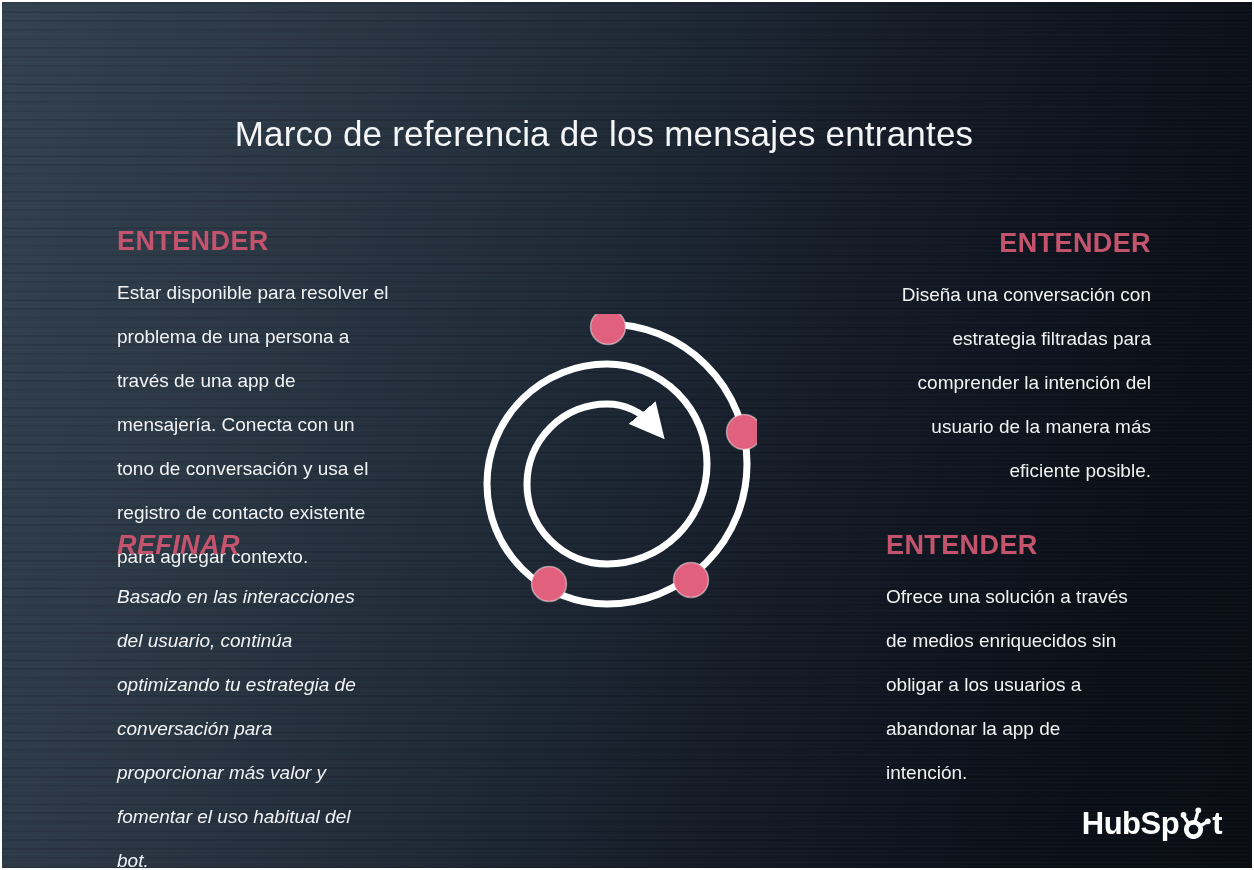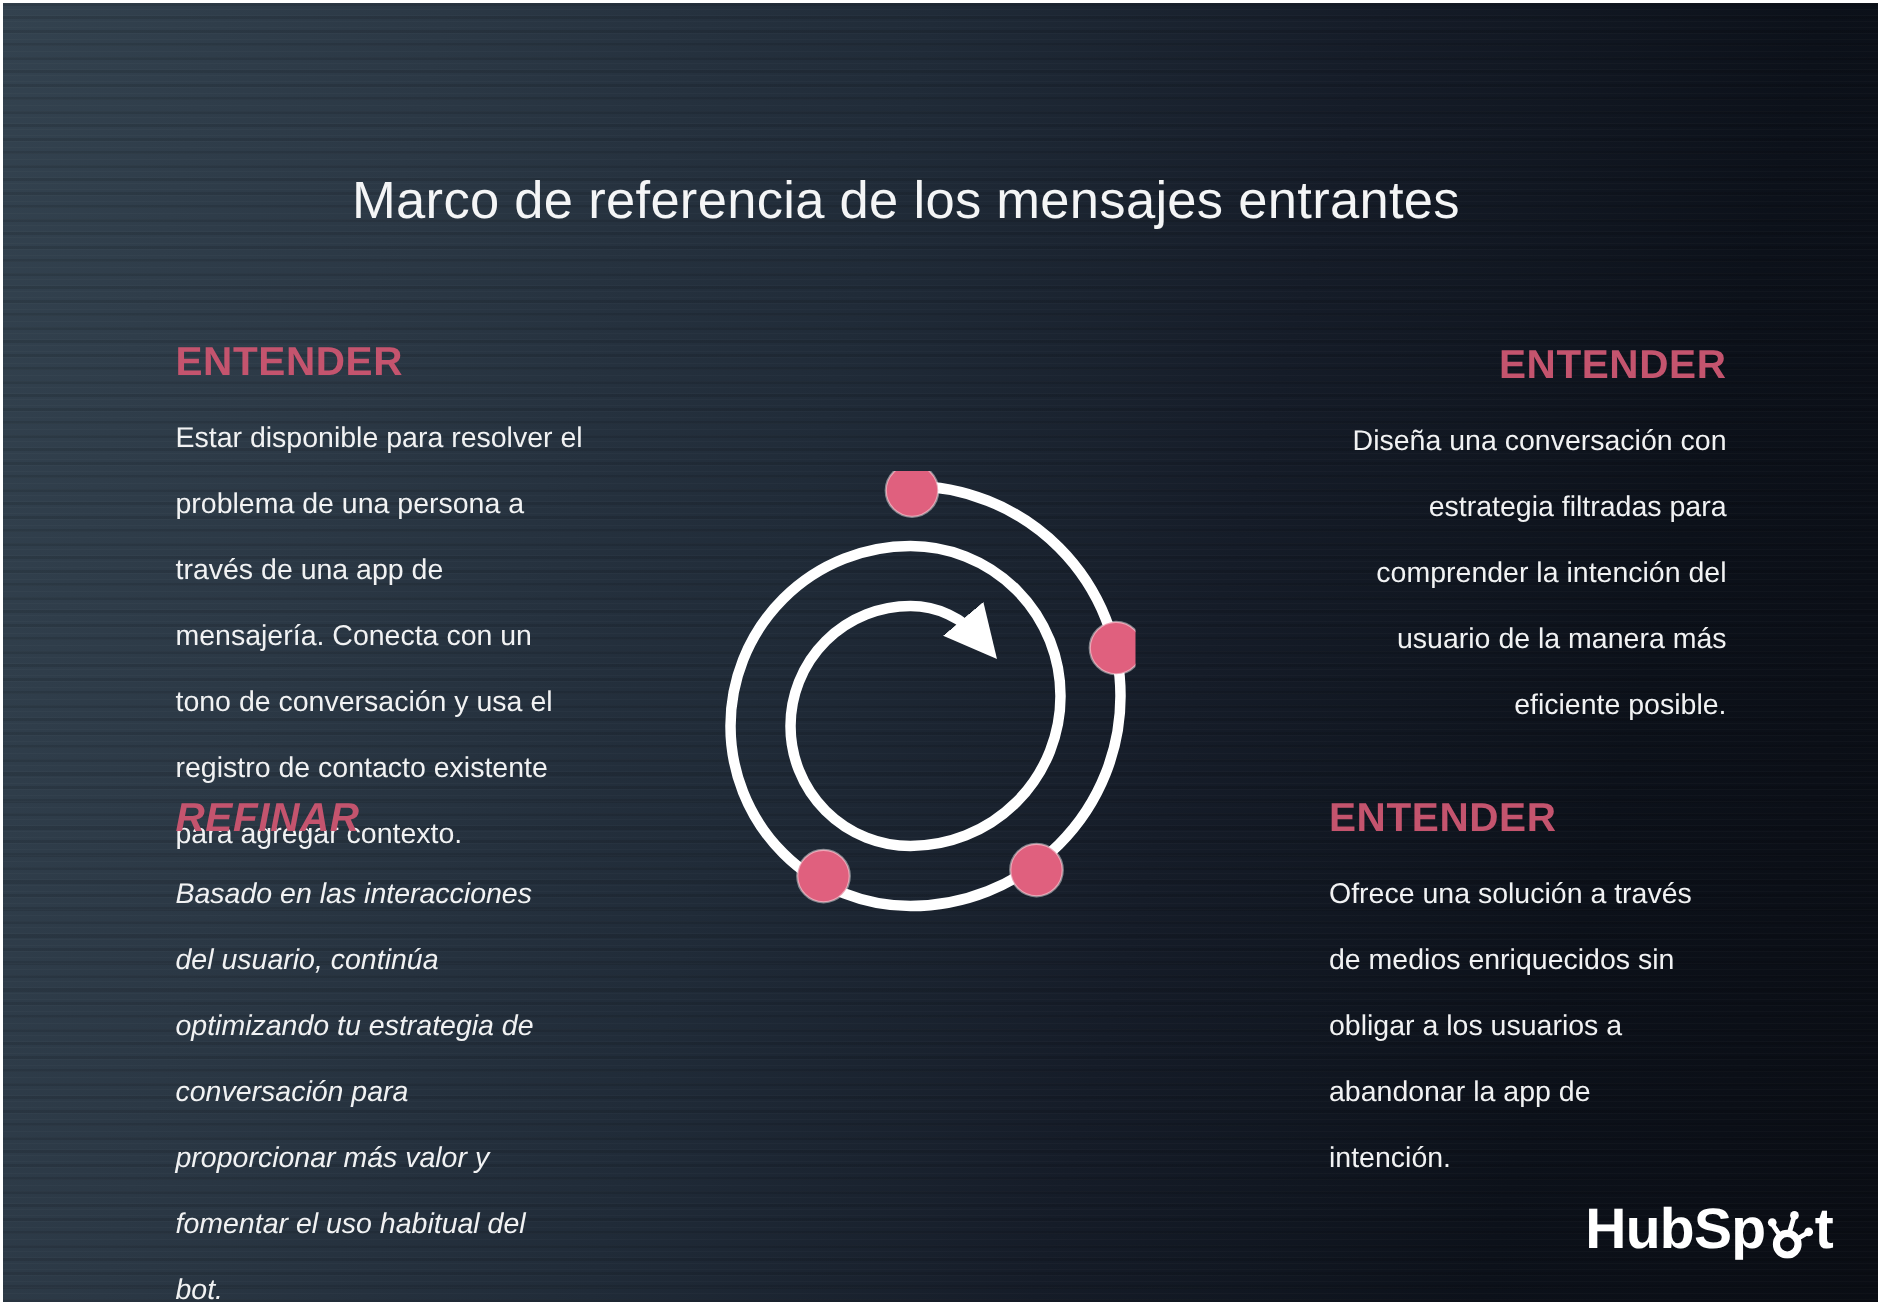--- a/index.html
+++ b/index.html
@@ -37,21 +37,21 @@
     font-size:19px;line-height:44px;color:#f1f2f3;
   }
   #sec-conectar{left:115px;top:224px;width:272px;}
   #sec-entender{left:884px;top:226px;width:265px;text-align:right;}
   #sec-refinar{left:115px;top:528px;width:252px;font-style:italic;}
   #sec-entregar{left:884px;top:528px;width:260px;}
   .diagram{position:absolute;left:455px;top:312px;width:300px;height:300px;}
   .logo{
     position:absolute;right:30px;bottom:26px;
     display:inline-flex;align-items:flex-end;
-    color:#ffffff;font-size:38px;font-weight:700;letter-spacing:-0.5px;
+    color:#ffffff;font-size:31px;font-weight:700;letter-spacing:-0.5px;
   }
   .logo svg{margin:0 1px 3px 1px;display:block;}
 </style>
 </head>
 <body>
 
 <div class="canvas">
 
   <h1 class="title">Marco de referencia de los mensajes entrantes</h1>
 

